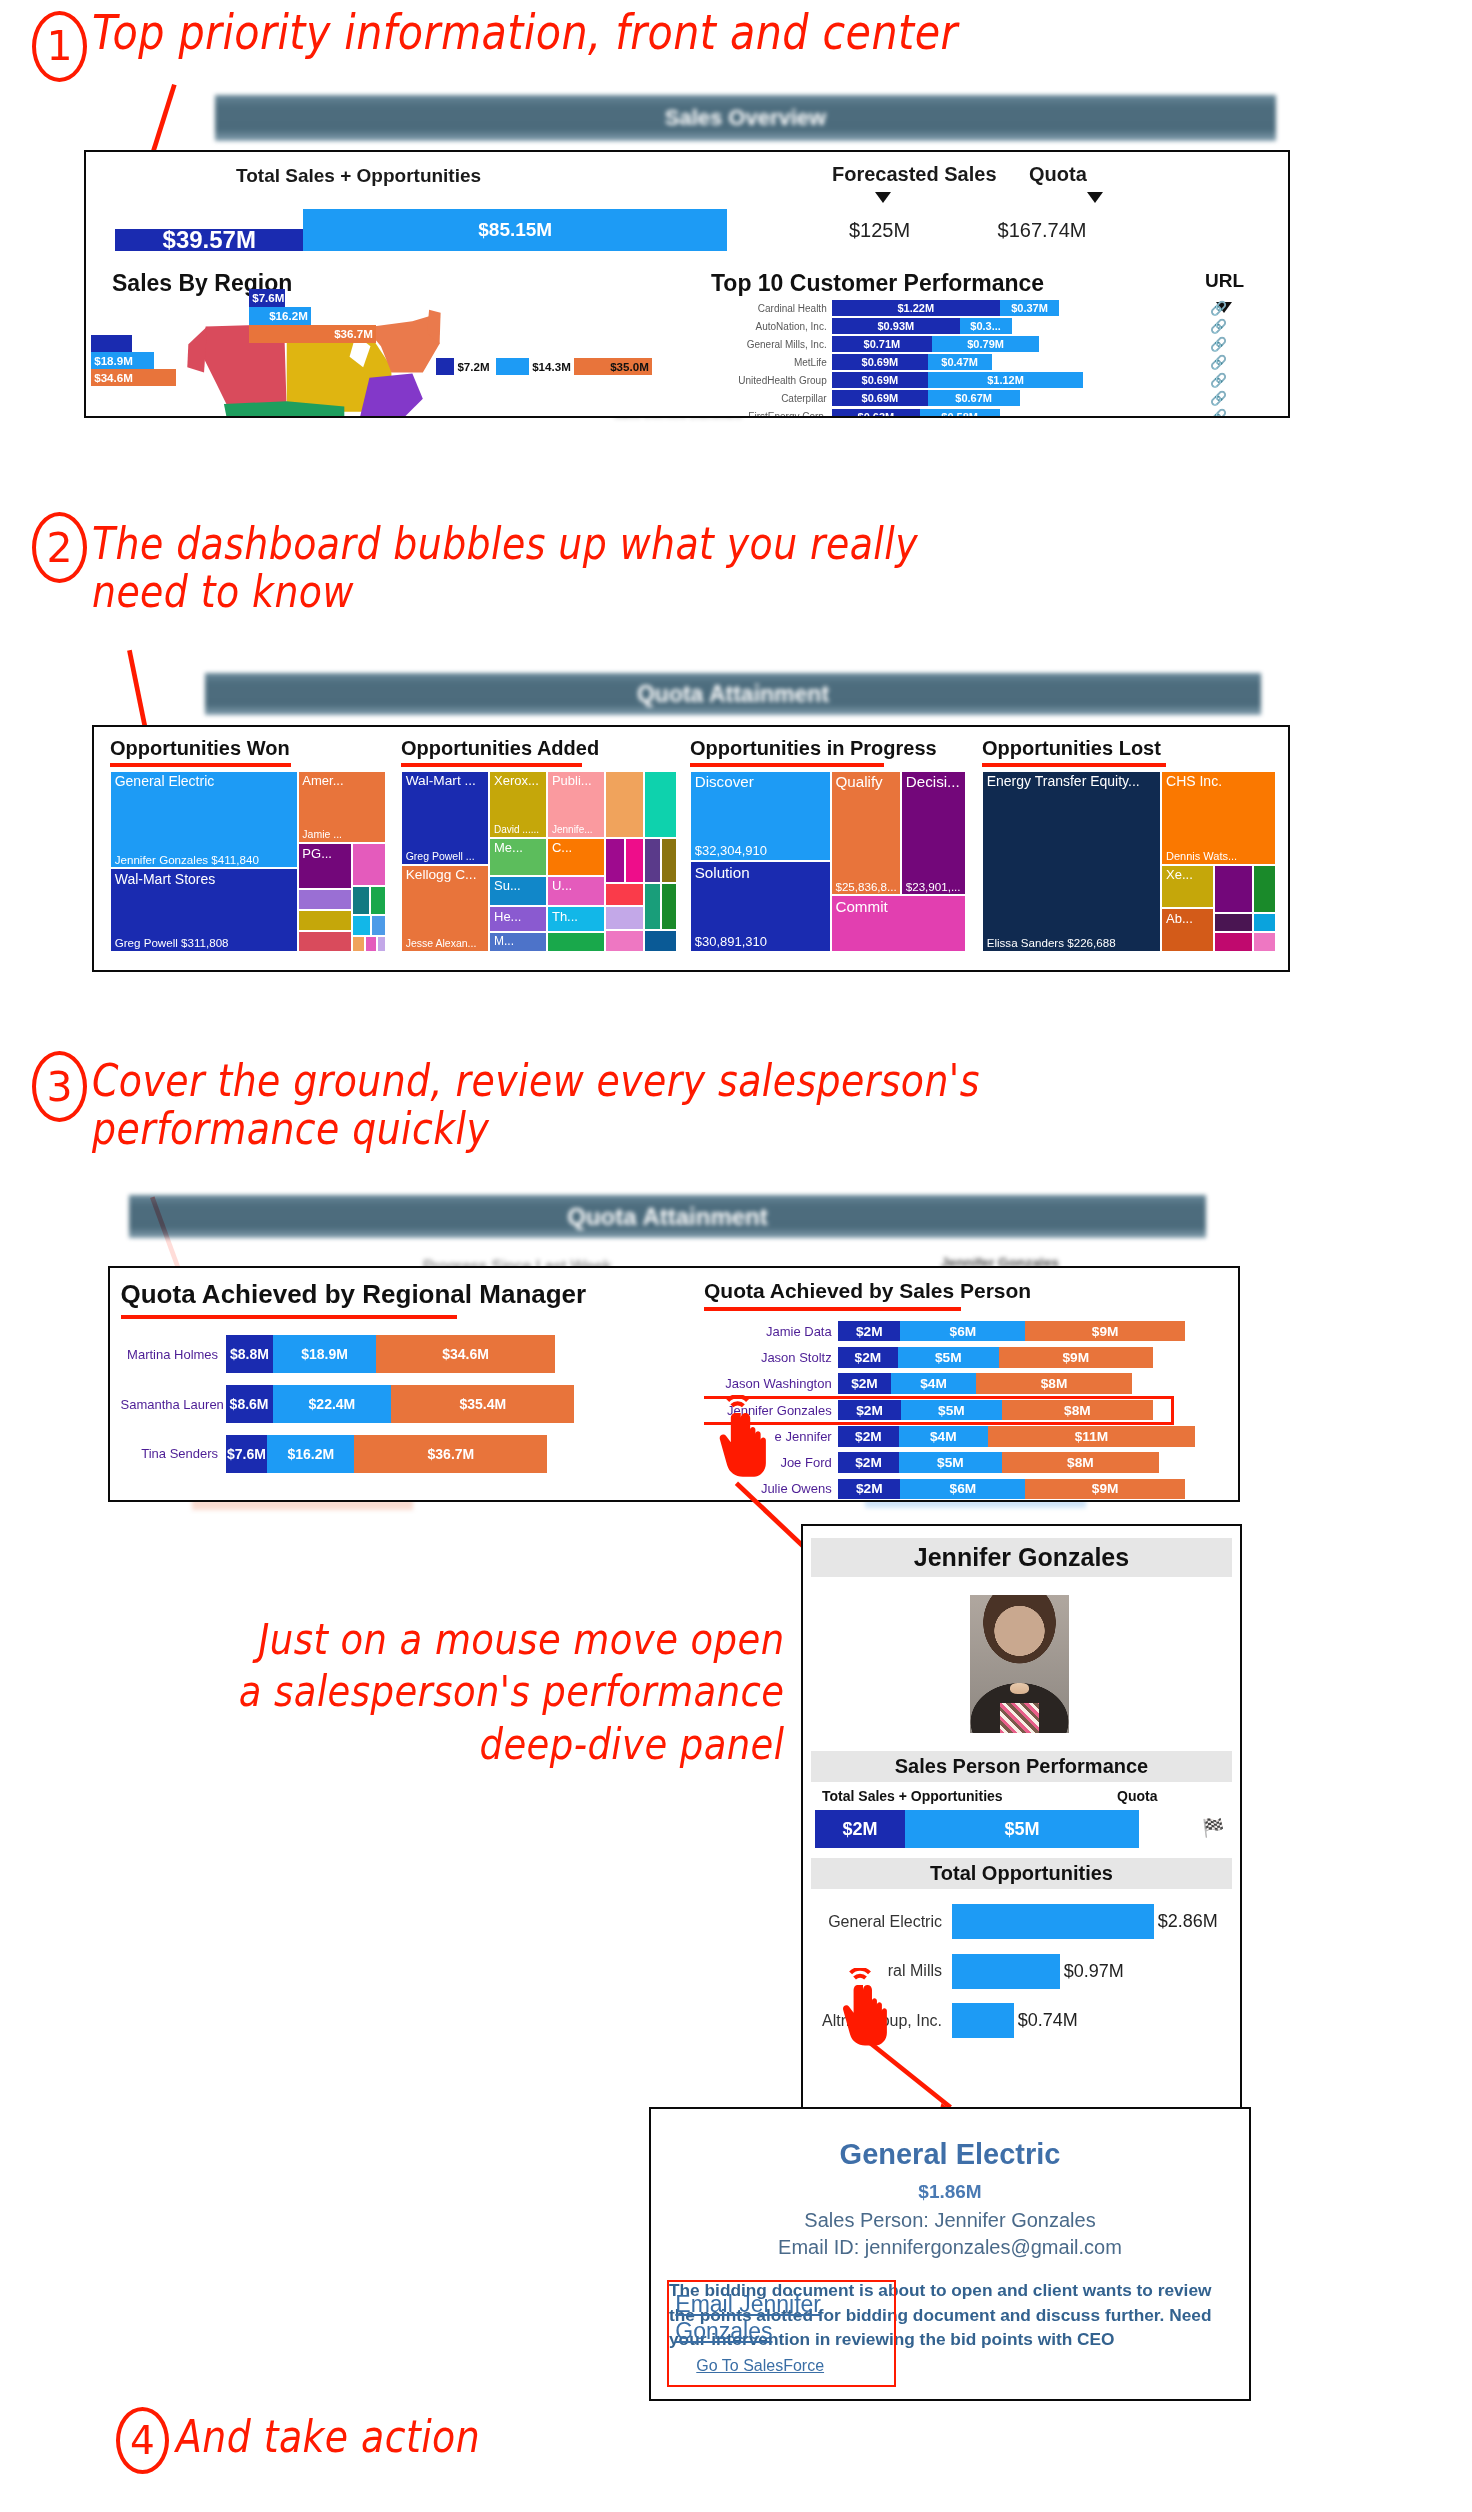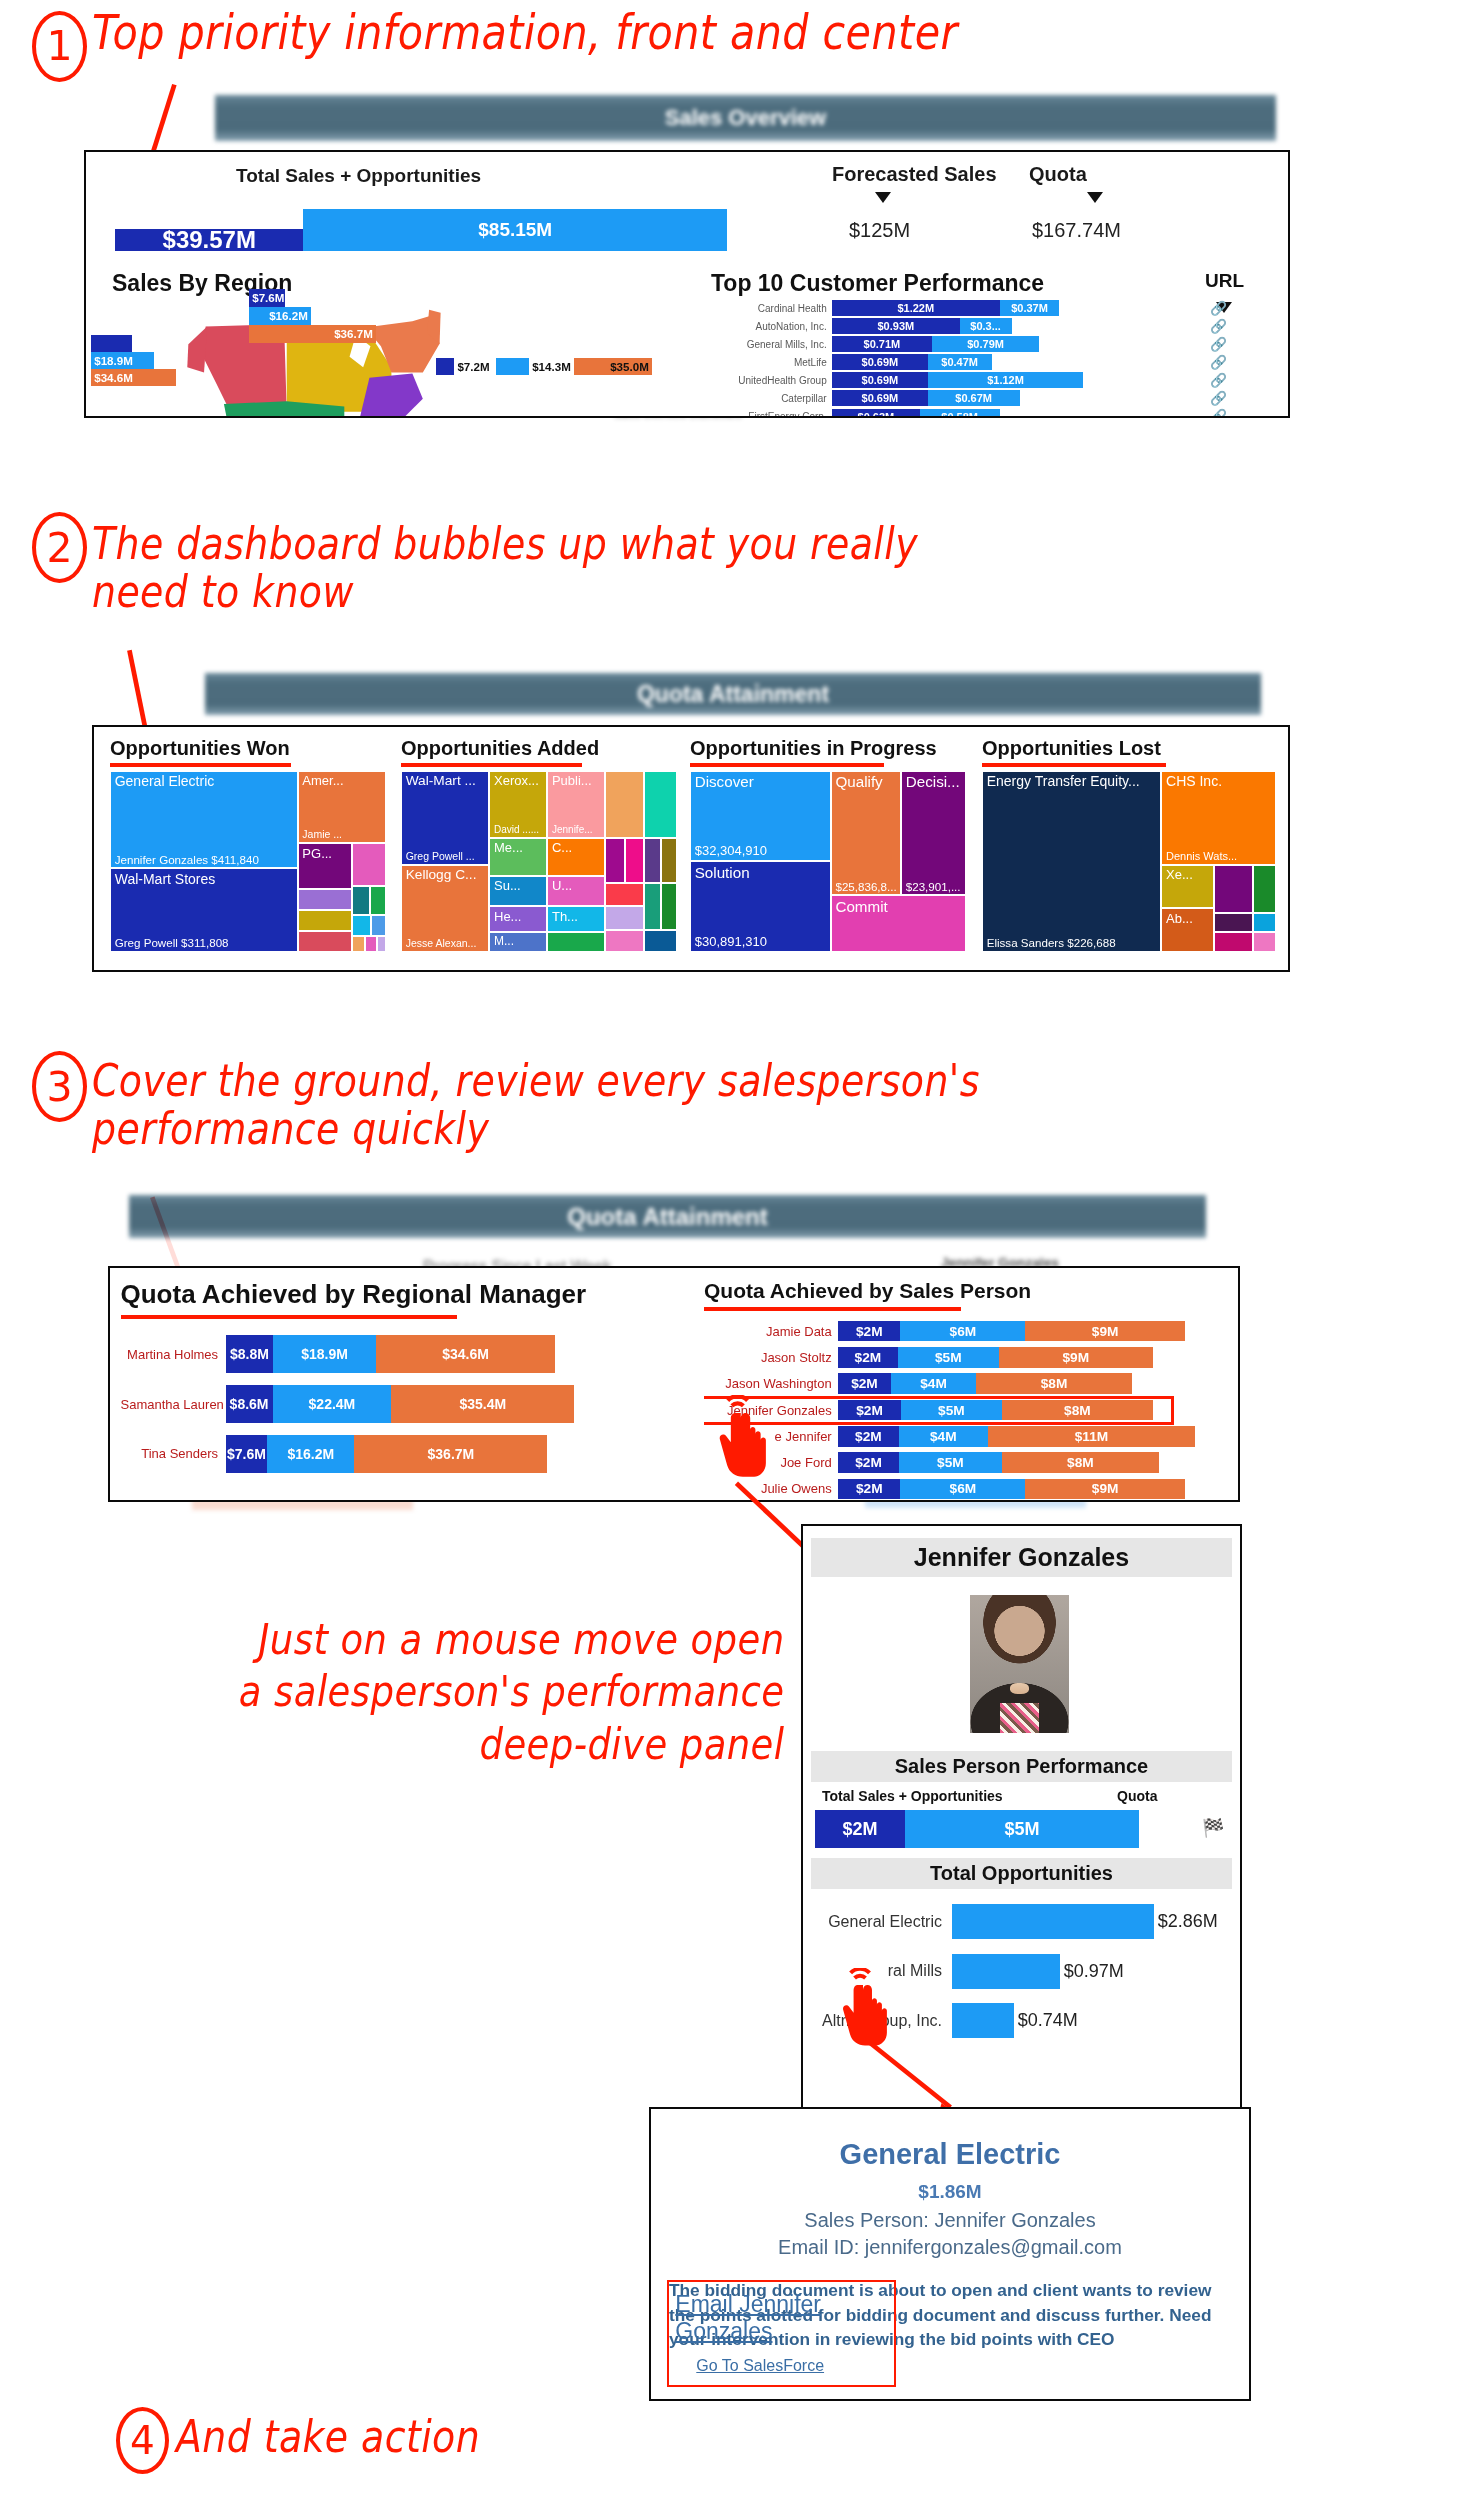--- a/index.html
+++ b/index.html
@@ -76,21 +76,21 @@
   
   .tm-head { font-weight:bold; color:#111; }
   .tm-underline { background:#ff1a00; height:4.7px; }
   .tmbox { position:relative; overflow:hidden; display:flex; }
   .tile { position:relative; overflow:hidden; border:0.5px solid #ffffff; }
   .tile .t1 { position:absolute; top:1.6px; left:3.7px; color:#fff; white-space:nowrap; }
   .tile .t2 { position:absolute; bottom:1.6px; left:3.7px; color:#fff; white-space:nowrap; }
 
   
   .qrow { display:flex; align-items:center; }
-  .qname { text-align:right; color:#b91c1c; white-space:nowrap; }
+  .qname { text-align:right; color:#4c1d95; white-space:nowrap; }
   .qbars { display:flex; height:100%; }
 
   
   .card-hdr { background:#e6e6e6; text-align:center; font-weight:bold; color:#111; }
   .photo {
     background:
       radial-gradient(ellipse 42% 30% at 50% 26%, #c9a88f 0%, #c9a88f 60%, transparent 61%),
       radial-gradient(ellipse 52% 42% at 50% 20%, #4a3326 0%, #4a3326 70%, transparent 71%),
       radial-gradient(ellipse 70% 40% at 50% 92%, #2a2522 0%, #2a2522 70%, transparent 71%),
       linear-gradient(180deg,#b0a79f,#8d8781);
@@ -140,21 +140,21 @@
               border-left:8px solid transparent;border-right:8px solid transparent;border-top:11.6px solid #111;"></div>
 
   <div style="position:absolute; left:29px; top:57px; width:612px; height:42px;">
     <div class="stackbar">
       <div class="seg c-dark" style="width:30.8%; font-size:24px;margin-top:20px;">$39.57M</div>
       <div class="seg c-blue" style="width:69.2%; font-size:19px;">$85.15M</div>
     </div>
   </div>
 
   <div style="position:absolute; left:746px; top:67px; width:95px; text-align:center; font-size:20px; color:#222;">$125M</div>
-  <div style="position:absolute; left:946px; top:67px; width:116px; font-size:20px; color:#222;">$167.74M</div>
+  <div style="position:absolute; left:898px; top:67px; width:116px; text-align:center; font-size:20px; color:#222;">$167.74M</div>
 
   <div class="sec-title" style="position:absolute; left:26px; top:118px; font-size:23px;">Sales By Region</div>
   <div class="sec-title" style="position:absolute; left:625px; top:118px; font-size:23px;">Top 10 Customer Performance</div>
   <div class="sec-title" style="position:absolute; left:1119px; top:118px; font-size:19px;">URL</div>
   <div style="position:absolute; left:1130px; top:150px; width:0;height:0;
               border-left:8px solid transparent;border-right:8px solid transparent;border-top:11.6px solid #111;"></div>
 
   <div class="mapwrap" style="left:32px; top:142px; width:573px; height:123px;">
     <svg width="573" height="123" viewBox="0 0 1090 235">
 

